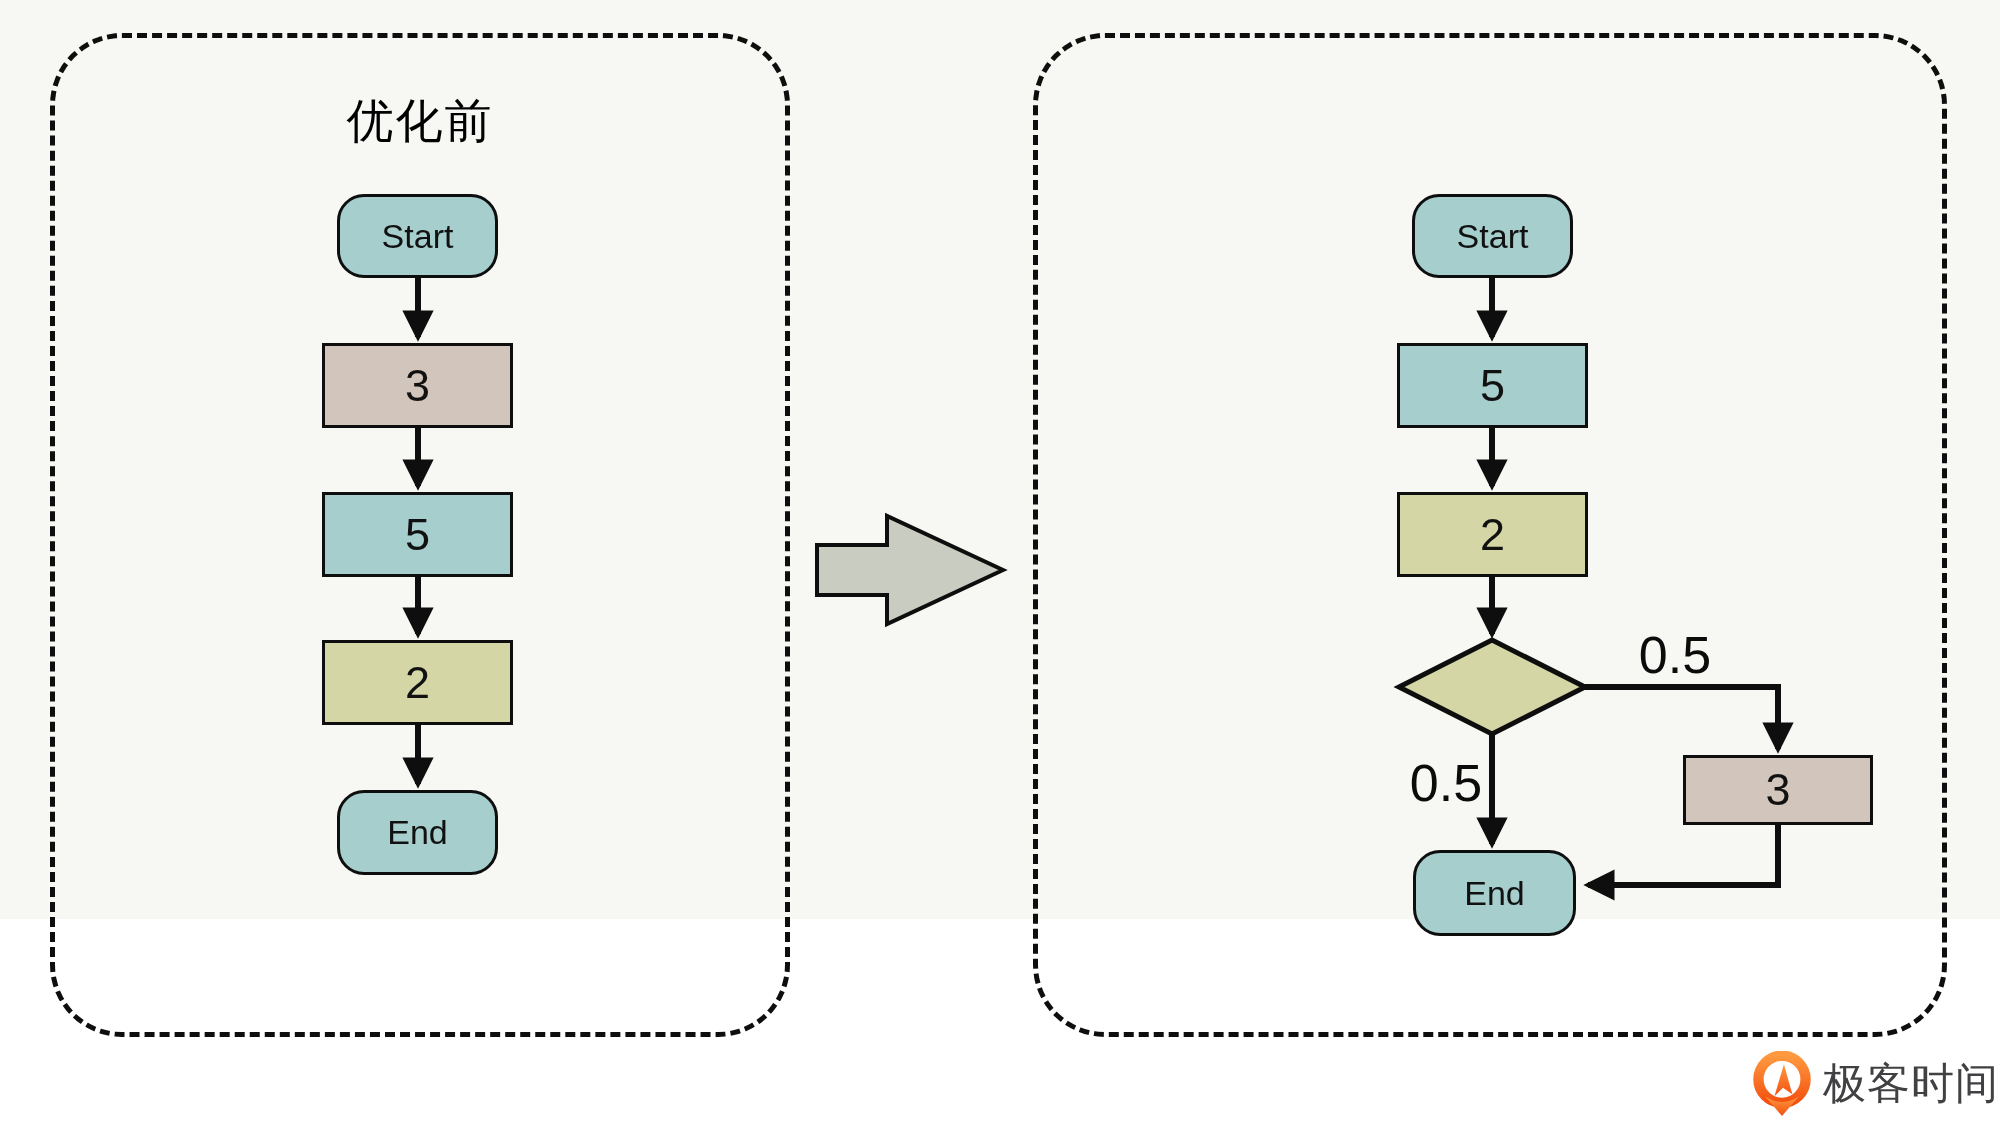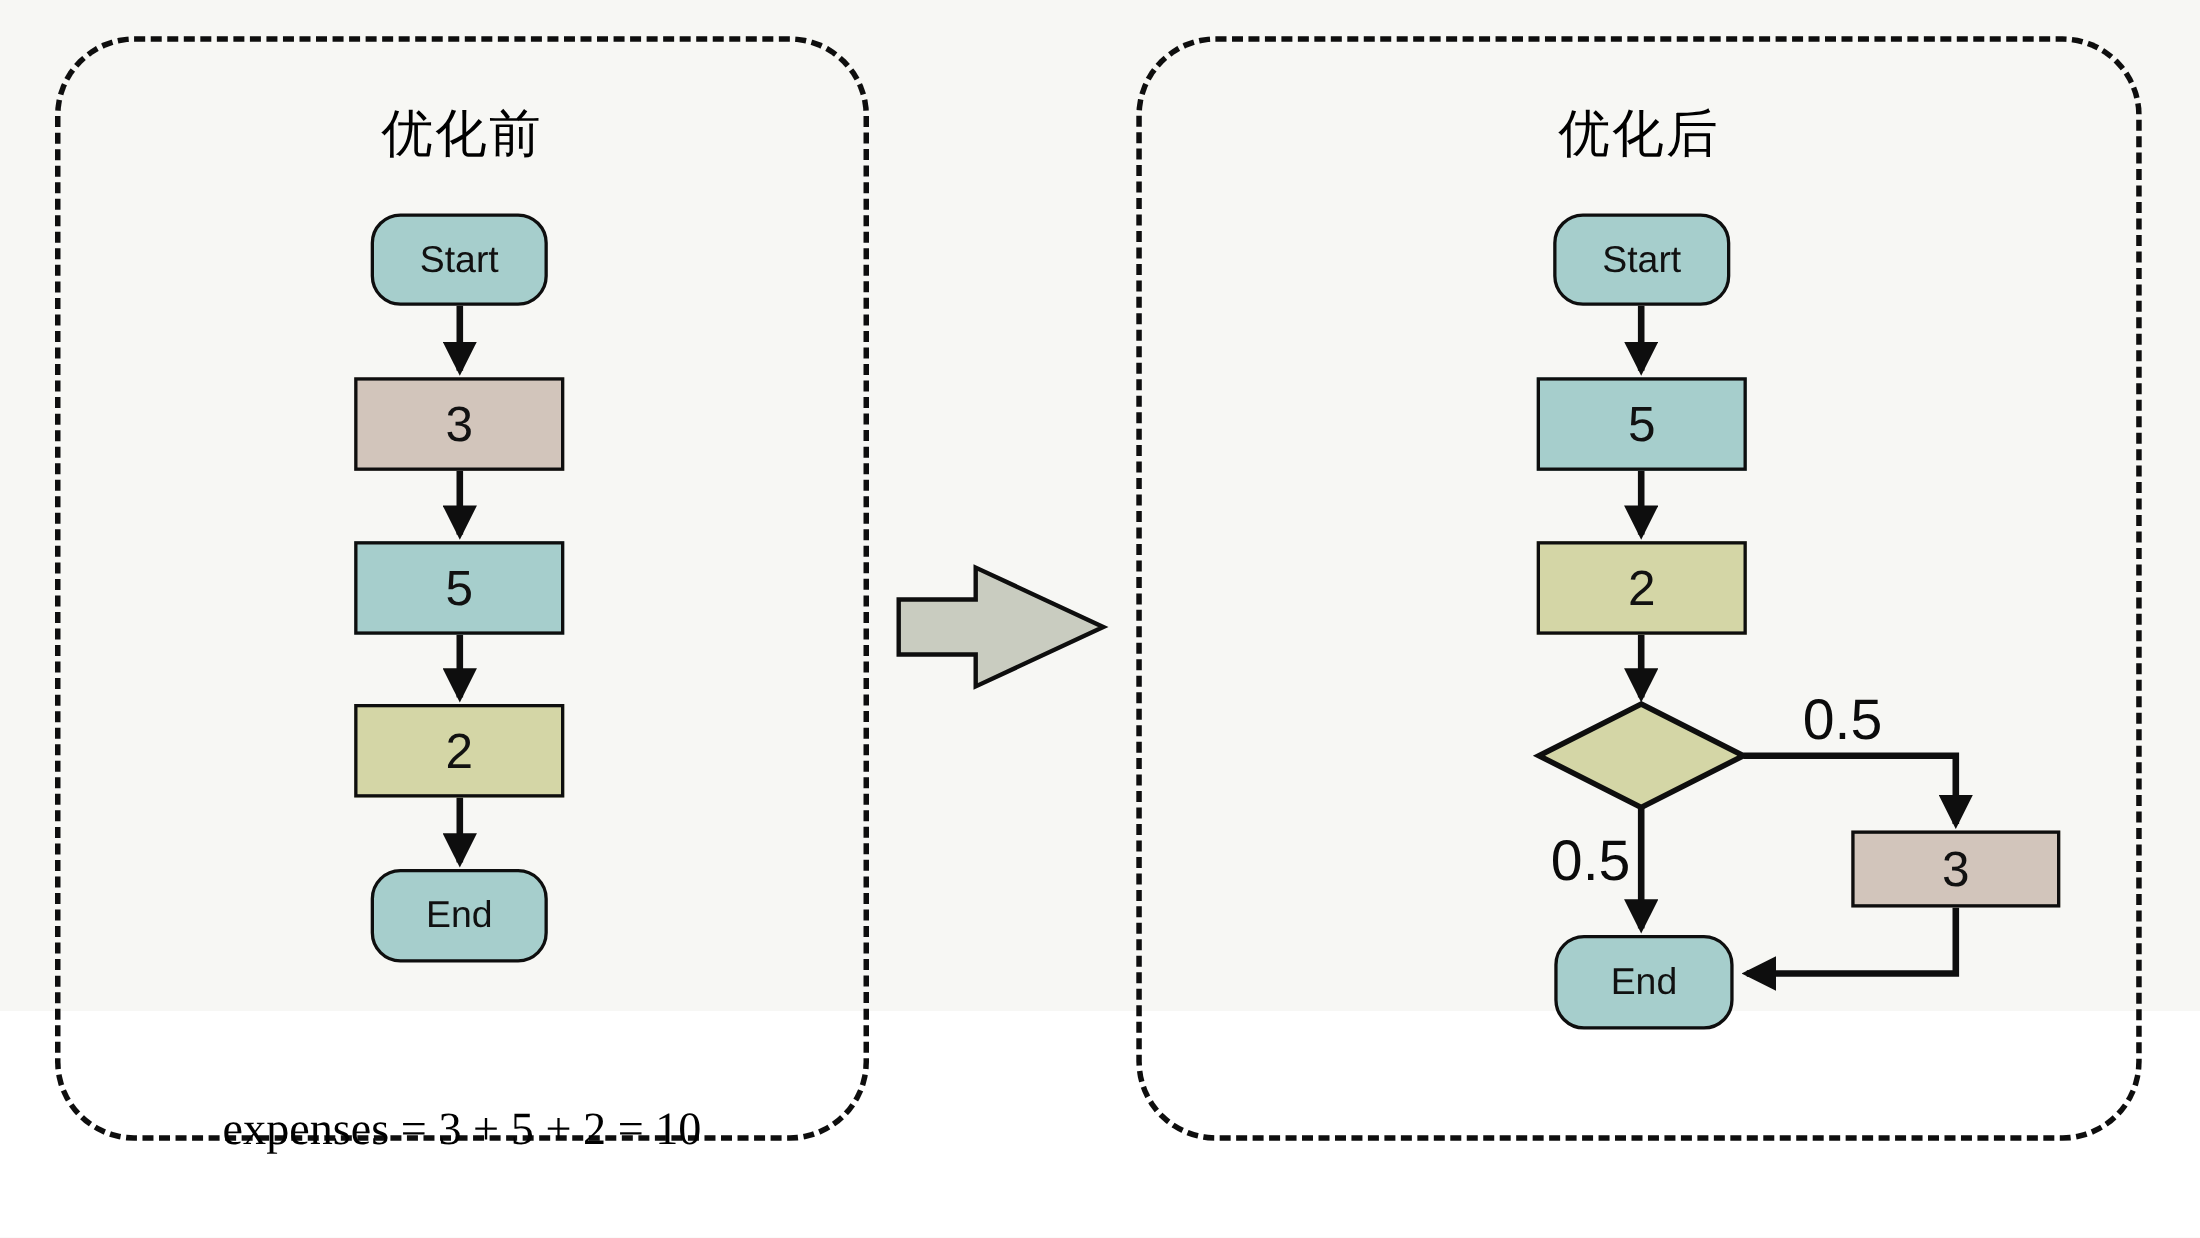--- a/index.html
+++ b/index.html
@@ -54,24 +54,22 @@
   .stop-top { stop-color:#ff9a40; }
   .stop-bot { stop-color:#f2500f; }
 </style>
 </head>
 <body>
 
 <div class="canvas">
 
   <div class="panel panel-left">
     <div class="panel-title">优化前</div>
-    <div class="formula">expenses = 3 + 5 + 2 = 10</div>
   </div>
   <div class="panel panel-right">
-    <div class="panel-title">优化后</div>
   </div>
 
   <svg class="overlay" width="2000" height="1125" viewBox="0 0 2000 1125">
     <defs>
       <marker id="ah" viewBox="0 0 10 10" refX="8.5" refY="5" markerWidth="5.2" markerHeight="5.2" orient="auto-start-reverse">
         <path class="ah" d="M0,0 L10,5 L0,10 z"></path>
       </marker>
       <linearGradient id="og" x1="0" y1="0" x2="0" y2="1">
         <stop class="stop-top" offset="0"></stop>
         <stop class="stop-bot" offset="1"></stop>
@@ -103,14 +101,28 @@
 
   <div class="node rounded teal" style="left:1412px; top:194px; width:161px; height:84px;">Start</div>
   <div class="node teal" style="left:1397px; top:343px; width:191px; height:85px;">5</div>
   <div class="node khaki" style="left:1397px; top:492px; width:191px; height:85px;">2</div>
   <div class="node tan" style="left:1683px; top:755px; width:190px; height:70px;">3</div>
   <div class="node rounded teal" style="left:1413px; top:850px; width:163px; height:86px;">End</div>
 
   <div class="edge-label" style="left:1446px; top:783px;">0.5</div>
   <div class="edge-label" style="left:1675px; top:655px;">0.5</div>
 
+  <div class="logo">
+    <svg width="62" height="66" viewBox="0 0 64 70">
+      <circle cx="32" cy="30" r="25" fill="none" stroke="url(#og2)" stroke-width="11"></circle>
+      <path d="M14,48 L32,69 L50,48 Q32,60 14,48 Z" fill="url(#og2)"></path>
+      <path d="M34,14 L43,46 L33,39 L24,48 Z" fill="url(#og2)"></path>
+      <defs>
+        <linearGradient id="og2" x1="0" y1="0" x2="0" y2="1">
+          <stop class="stop-top" offset="0"></stop>
+          <stop class="stop-bot" offset="1"></stop>
+        </linearGradient>
+      </defs>
+    </svg>
+    <div class="logo-text">极客时间</div>
+  </div>
 
 </div>
 
 </body></html>

